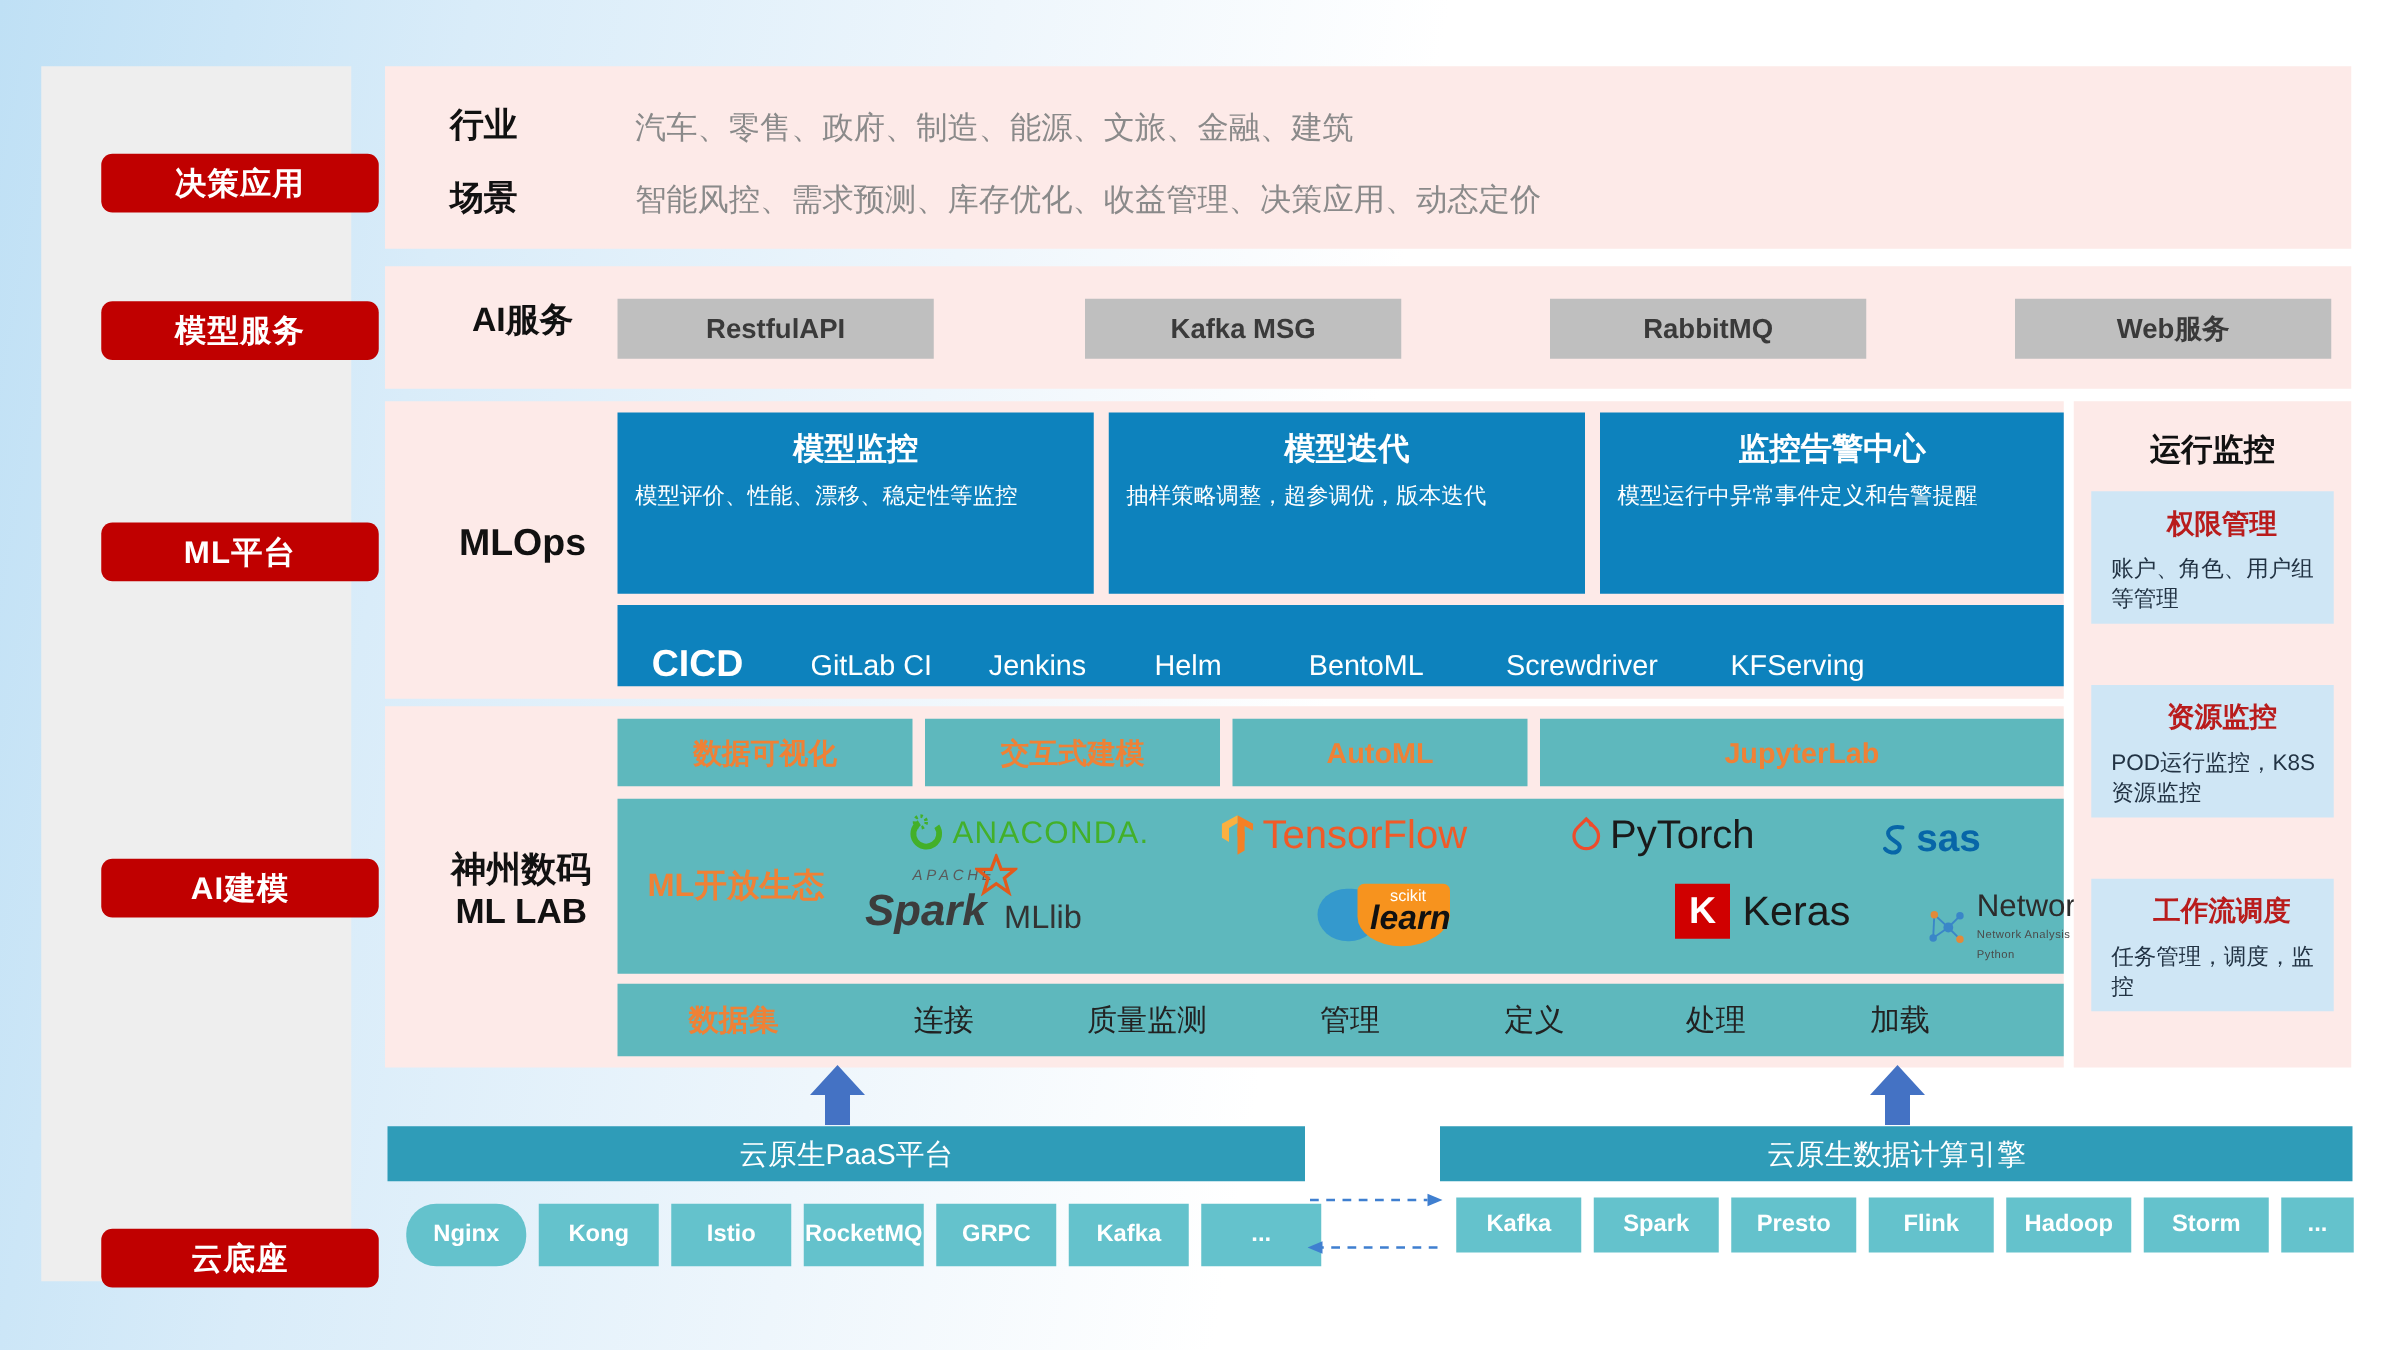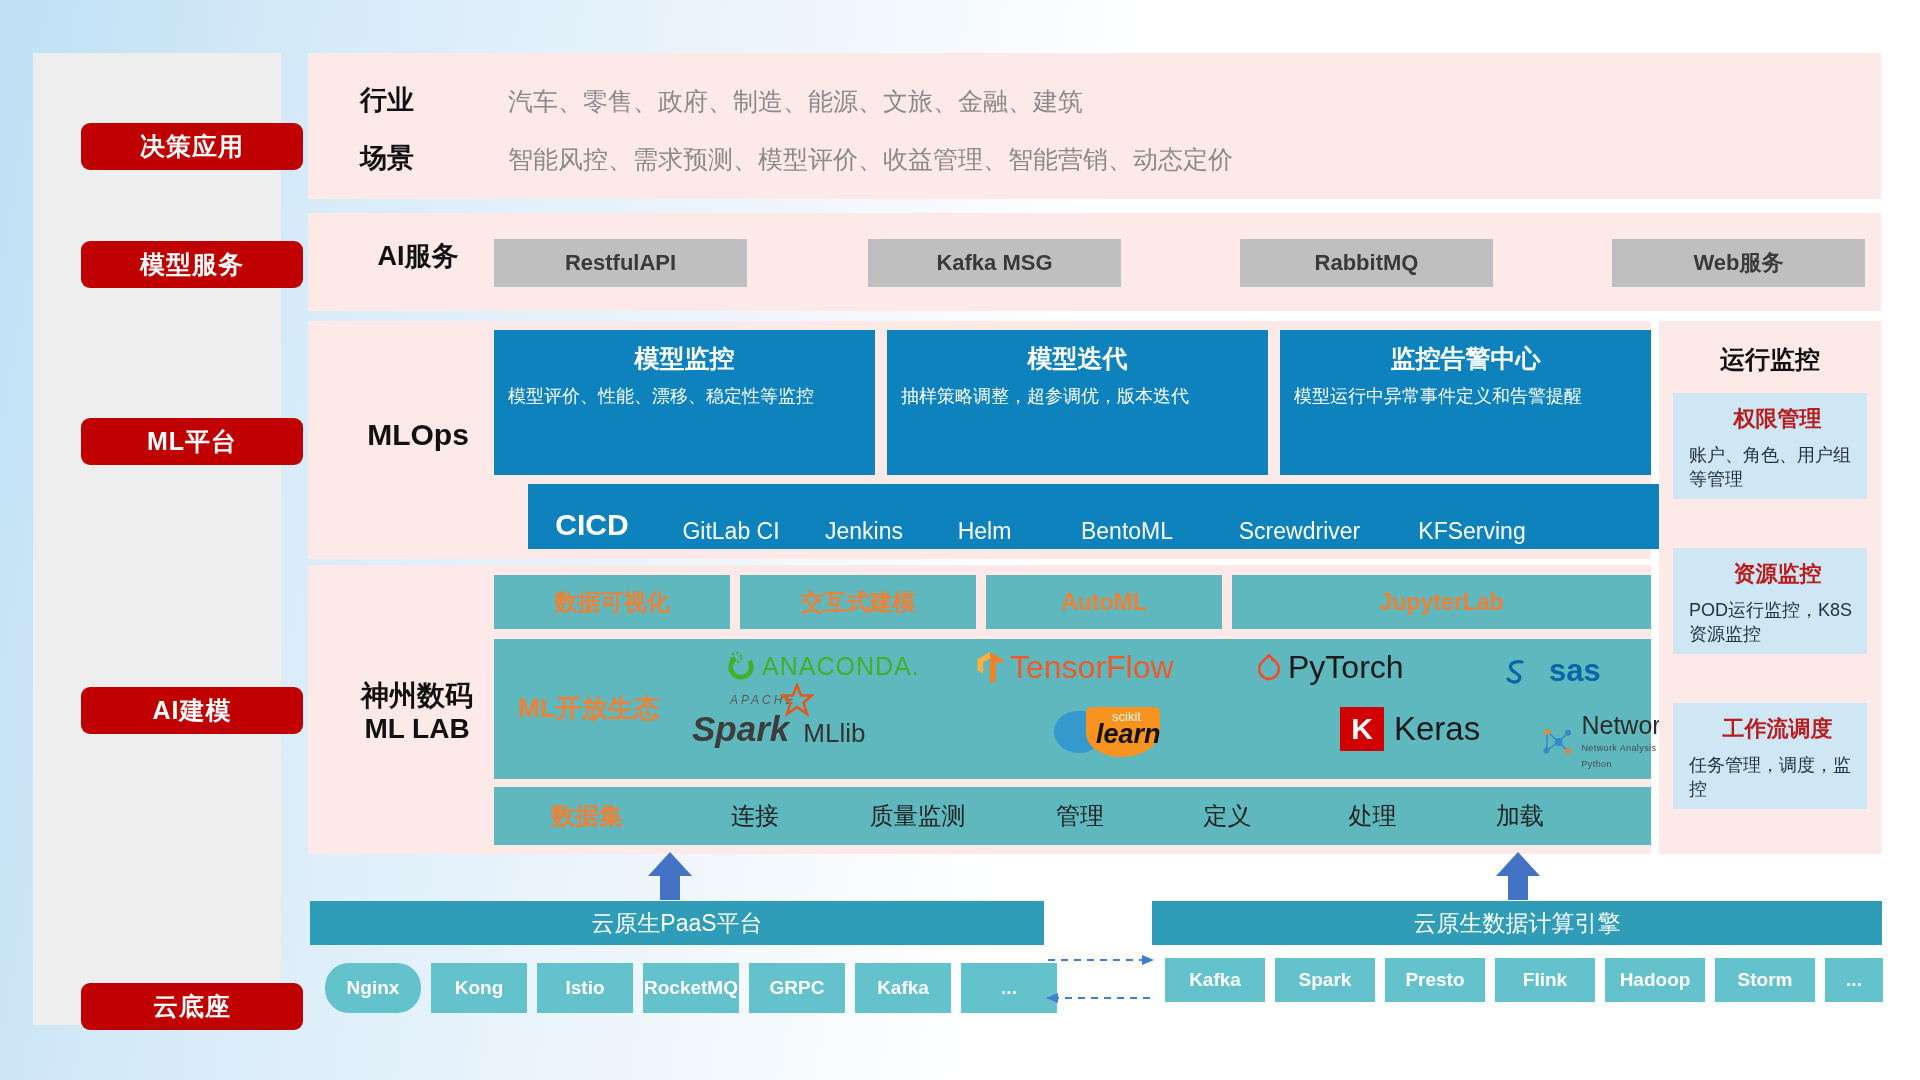--- a/index.html
+++ b/index.html
@@ -41,21 +41,21 @@
     font-size:22px; font-weight:bold;
   }
 
   
   .bcard { position:absolute; background:#0d82bd; color:#fff; overflow:hidden; }
   .bcard .t { text-align:center; font-size:25px; font-weight:bold; margin-top:12px; }
   .bcard .d { font-size:18px; line-height:1.33; margin:10px 12px 0 14px; }
 
   
   .cicd { position:absolute; background:#0d82bd; overflow:hidden;
-          display:flex; align-items:center;margin-left:34px; }
+          display:flex; align-items:flex-end; }
   .cicd .lab { color:#fff; font-size:30px; font-weight:bold; width:128px;
                text-align:center; padding-top:16px; flex:none; }
   .cicd .it { color:#fff; font-size:23px; text-align:center; padding-top:31px;
               width:115px; flex:none; line-height:1.45; }
 
   
   .tbox { position:absolute; background:#5eb8bd; }
   .ttab { position:absolute; background:#5eb8bd;
           display:flex; align-items:center; justify-content:center;
           color:#ef8136; font-size:23px; font-weight:bold; }
@@ -90,21 +90,21 @@
     <div class="rail-badge" style="top:188px">模型服务</div>
     <div class="rail-badge" style="top:365px">ML平台</div>
     <div class="rail-badge" style="top:634px">AI建模</div>
     <div class="rail-badge" style="top:930px">云底座</div>
   </div>
 
   <div class="panel" style="left:308px; top:53px; width:1573px; height:146px;">
     <div class="kvk" style="left:52px;  top:29px;">行业</div>
     <div class="kv" style="left:200px; top:32px;">汽车、零售、政府、制造、能源、文旅、金融、建筑</div>
     <div class="kvk" style="left:52px;  top:87px;">场景</div>
-    <div class="kv" style="left:200px; top:90px;">智能风控、需求预测、模型评价、收益管理、智能营销、动态定价</div>
+    <div class="kv" style="left:200px; top:90px;">智能风控、需求预测、库存优化、收益管理、决策应用、动态定价</div>
   </div>
 
   <div class="panel" style="left:308px; top:213px; width:1573px; height:98px;padding-left:18px;">
     <div class="rowlabel" style="left:20px; top:28px; width:180px; font-size:27px;">AI服务</div>
     <div class="gchip" style="left:186px; top:26px; width:253px; height:48px;">RestfulAPI</div>
     <div class="gchip" style="left:560px; top:26px; width:253px; height:48px;">Kafka MSG</div>
     <div class="gchip" style="left:932px; top:26px; width:253px; height:48px;">RabbitMQ</div>
     <div class="gchip" style="left:1304px;top:26px; width:253px; height:48px;">Web服务</div>
   </div>
 
@@ -167,21 +167,21 @@
       </div>
 
       <div style="position:absolute; left:762px; top:10px; display:flex; align-items:center;">
         <svg width="26" height="32" viewBox="0 0 24 30">
           <path d="M12 3 L18.5 9.5 A9.2 9.2 0 1 1 5.5 9.5 Z" fill="none" stroke="#ee4c2c" stroke-width="2.4"></path>
           <circle cx="15.6" cy="7.2" r="1.7" fill="#ee4c2c"></circle>
         </svg>
         <span style="color:#1a1a1a; font-size:32px; margin-left:6px;">PyTorch</span>
       </div>
 
-      <div style="position:absolute; left:1008px; top:14px; display:flex; align-items:center;gap:16px;">
+      <div style="position:absolute; left:1008px; top:14px; display:flex; align-items:center;">
         <svg width="28" height="28" viewBox="0 0 28 28">
           <path d="M20 5 C10 3 6 9 10 13 C14 17 20 18 17 23 C14.5 26.5 8 25 6 22" fill="none" stroke="#0766a8" stroke-width="3.2" stroke-linecap="round"></path>
         </svg>
         <span style="color:#0766a8; font-size:31px; font-weight:bold; margin-left:3px;">sas</span>
       </div>
 
       <div style="position:absolute; left:198px; top:70px; display:flex; align-items:flex-end;">
         <div style="position:relative;">
           <span style="position:absolute; left:38px; top:-16px; color:#5a5a5a; font-size:12px; letter-spacing:3px; font-style:italic;">APACHE</span>
           <span style="color:#3c3c3c; font-size:35px; font-weight:bold; font-style:italic;">Spark</span>

